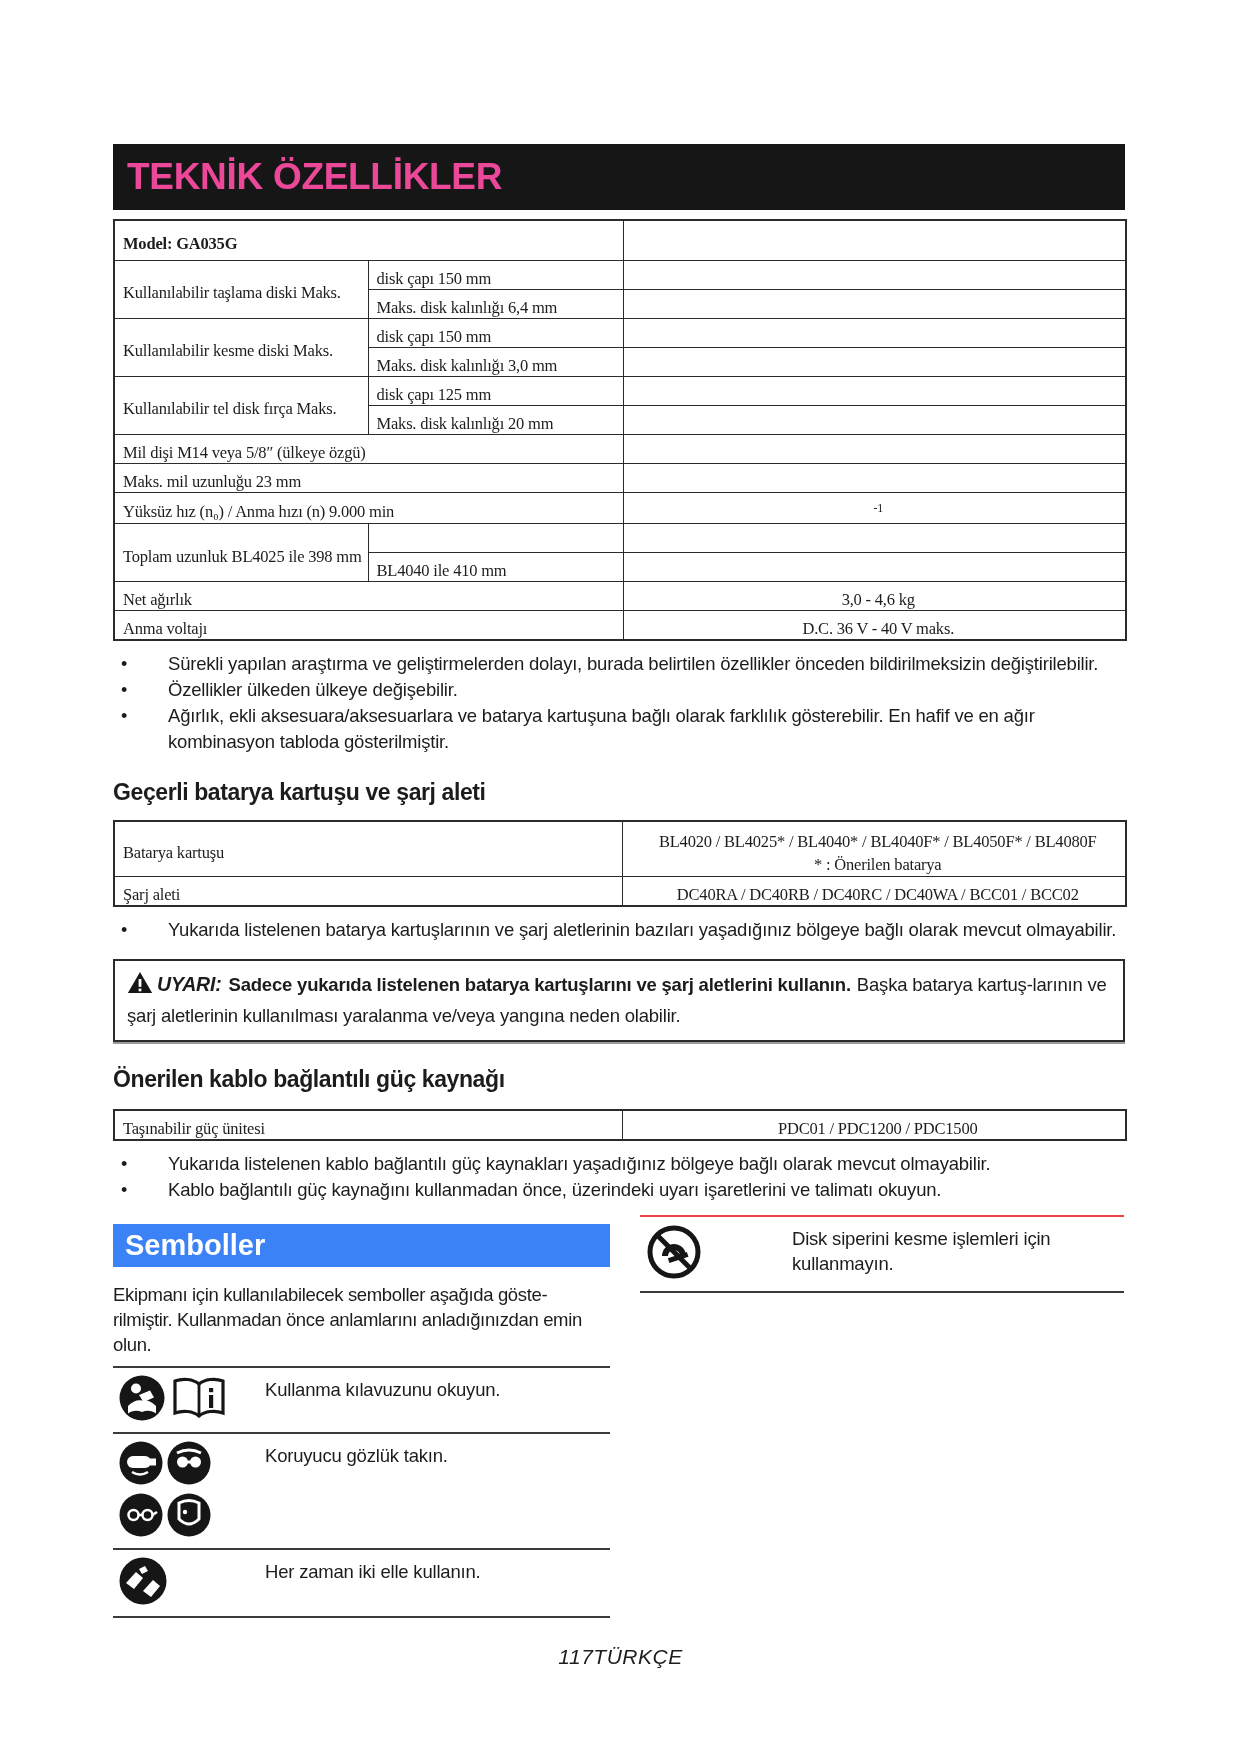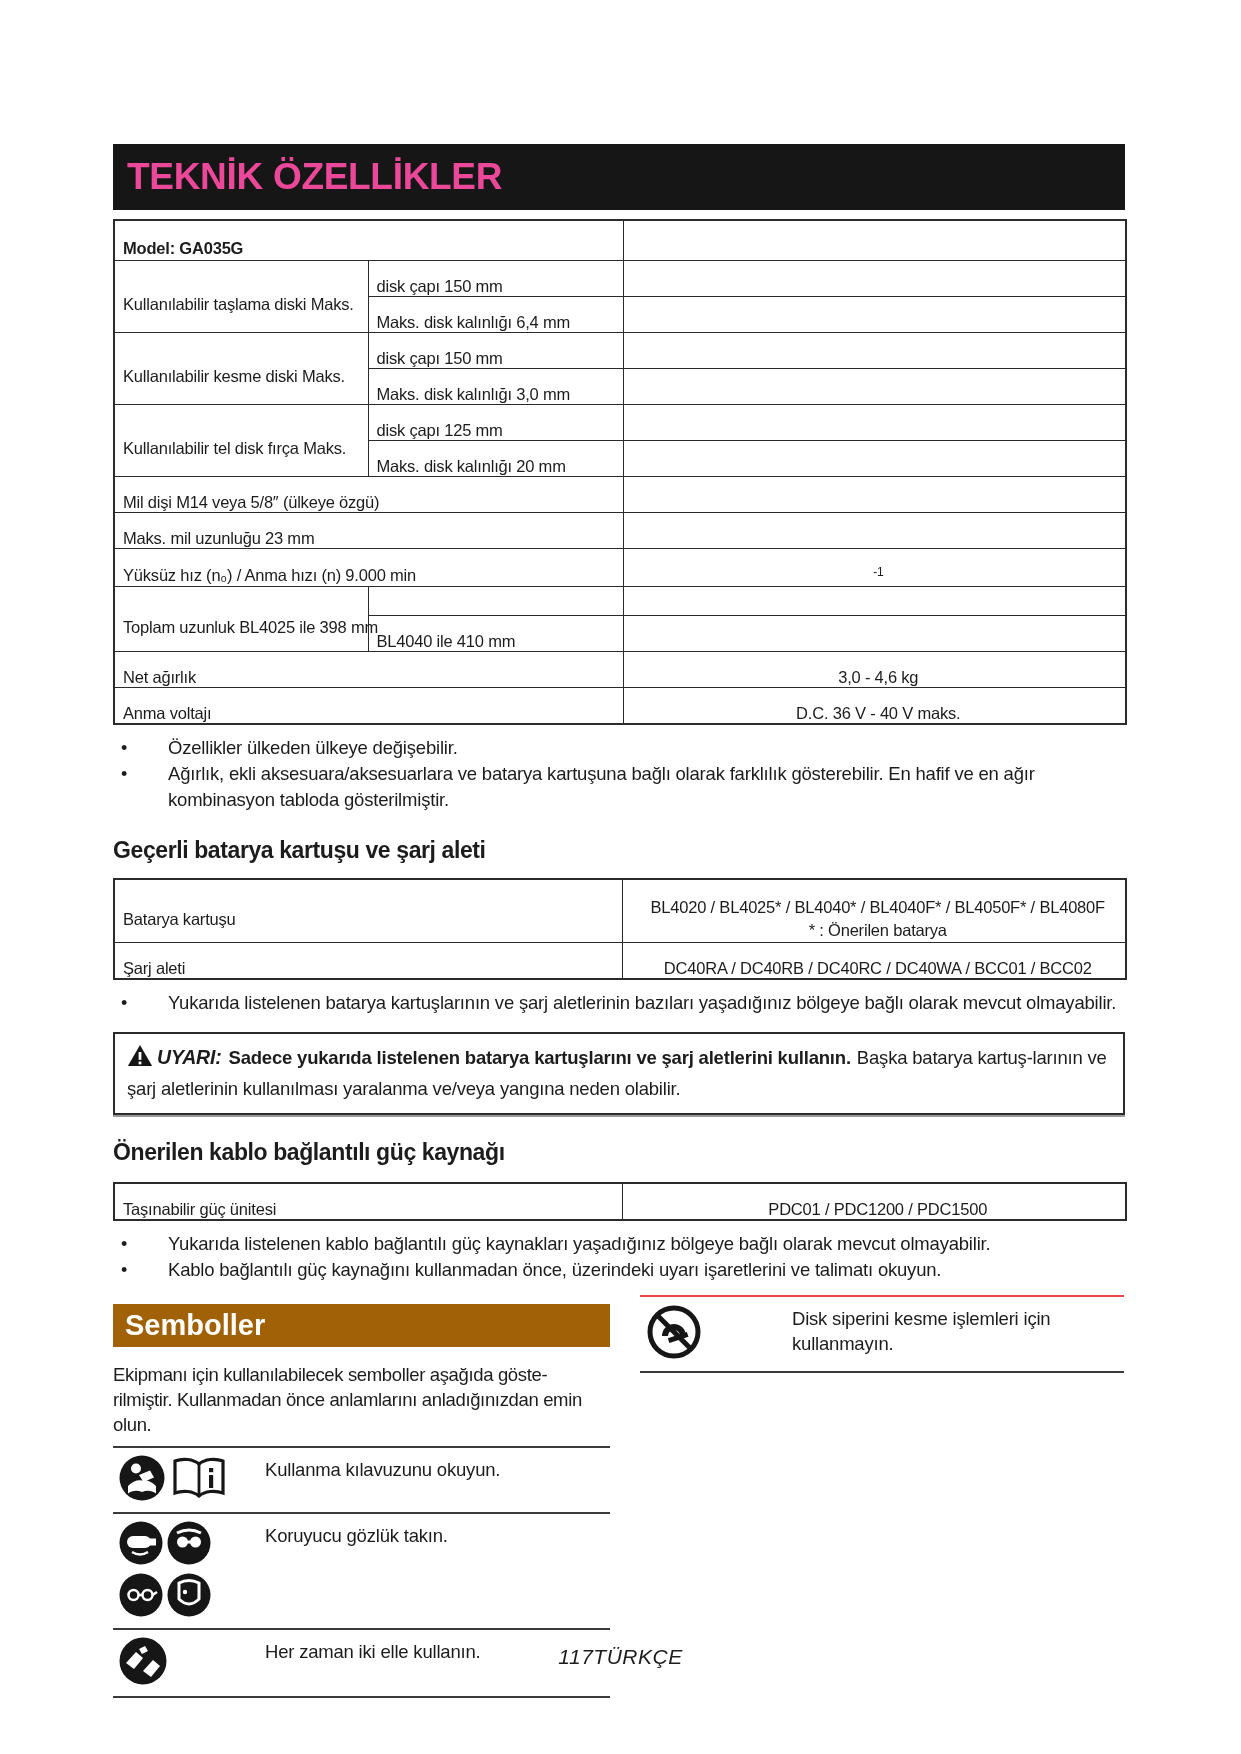--- a/index.html
+++ b/index.html
@@ -30,23 +30,24 @@
 
   
   table.dtable{
     border-collapse:collapse;table-layout:fixed;
     width:1012px;
     font-size:16.5px;letter-spacing:-0.2px;
     margin-top:9px;
   }
   table.dtable td{
     border:1.5px solid #2b2b2b;
-    padding:16px 0 0 8px;
+    padding:8px 0 0 8px;
     vertical-align:middle;
     overflow:visible;
+    font-family:Liberation Serif, serif;
   }
   table.dtable{border:2.5px solid #2b2b2b;}
   table.dtable tr{height:29px;}
   table.dtable tr.h40{height:40px;}
   table.dtable tr.h50{height:50px;}
   td.vtop{vertical-align:top;padding-top:5px;}
   td.center{text-align:center;padding-left:0;}
   .nowrap{white-space:nowrap;}
   td.center sup{font-size:12px;}
   .bold{font-weight:bold;}
@@ -87,21 +88,21 @@
 
   
   .two-col{
     display:flex;justify-content:space-between;
     margin-top:12px;
   }
   .col-left{width:497px;}
   .col-right{width:484px;margin-right:1px;}
   .banner2{
     margin-top:9px;
-    height:43px;background:#a16207;color:#ffffff;
+    height:43px;background:#3b82f6;color:#ffffff;
     font-size:29px;font-weight:bold;
     display:flex;align-items:center;
     padding-left:12px;box-sizing:border-box;
   }
   p.symintro{
     margin:15px 16px 0 0;
     font-size:18.5px;line-height:25px;letter-spacing:-0.35px;
   }
   .sym-list{margin-top:9px;}
   .sym-row{
@@ -199,20 +200,21 @@
           <td class="center">3,0 - 4,6 kg</td>
         </tr>
         <tr>
           <td colspan="2"><span class="nowrap">Anma voltajı</span></td>
           <td class="center">D.C. 36 V - 40 V maks.</td>
         </tr>
       </tbody>
     </table>
 
     <ul class="bullets">
+      <li>Sürekli yapılan araştırma ve geliştirmelerden dolayı, burada belirtilen özellikler önceden bildirilmeksizin değiştirilebilir.</li>
       <li>Özellikler ülkeden ülkeye değişebilir.</li>
       <li>Ağırlık, ekli aksesuara/aksesuarlara ve batarya kartuşuna bağlı olarak farklılık gösterebilir. En hafif ve en ağır kombinasyon tabloda gösterilmiştir.</li>
     </ul>
 
     <h2 class="sect">Geçerli batarya kartuşu ve şarj aleti</h2>
 
     <table class="dtable" style="margin-top:14px;">
       <colgroup>
           <col style="width:508px">
           <col style="width:504px">

